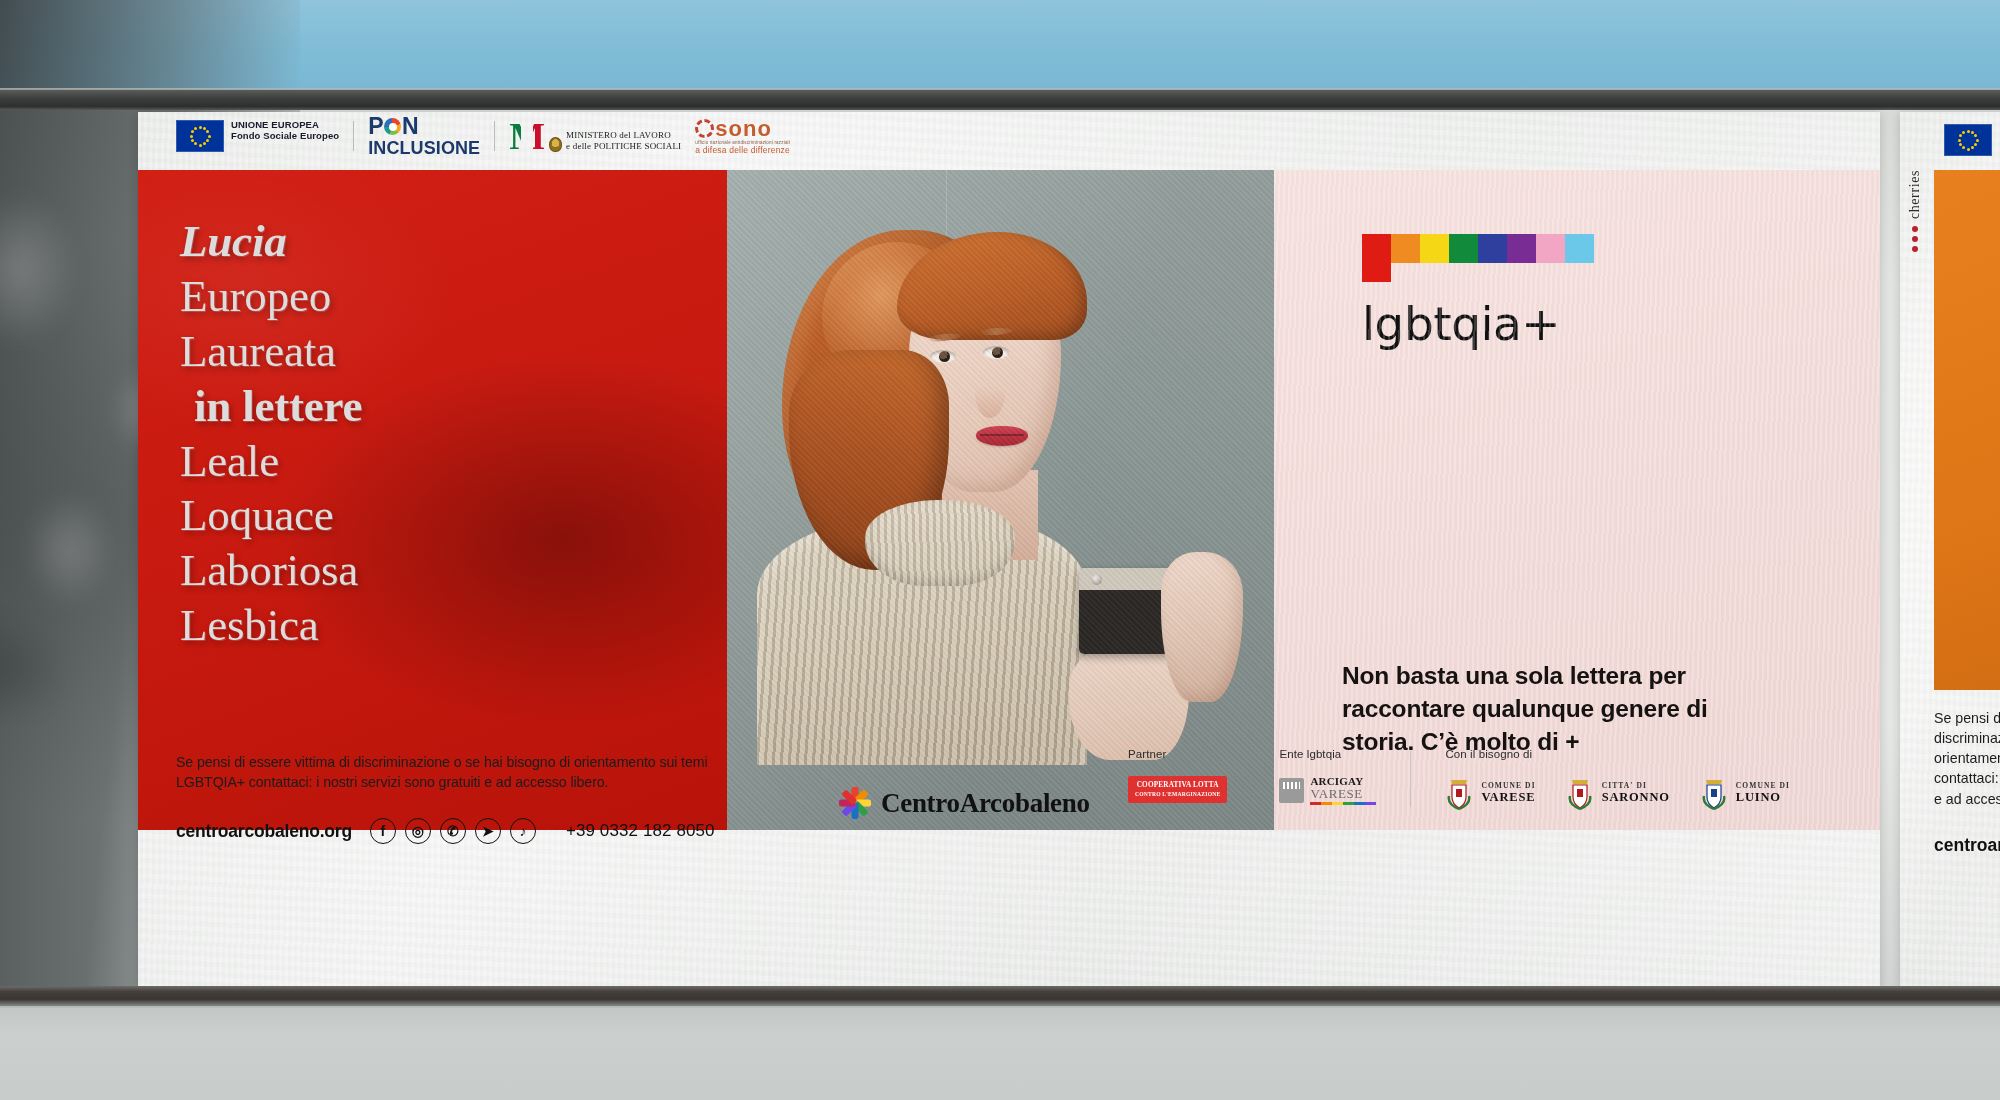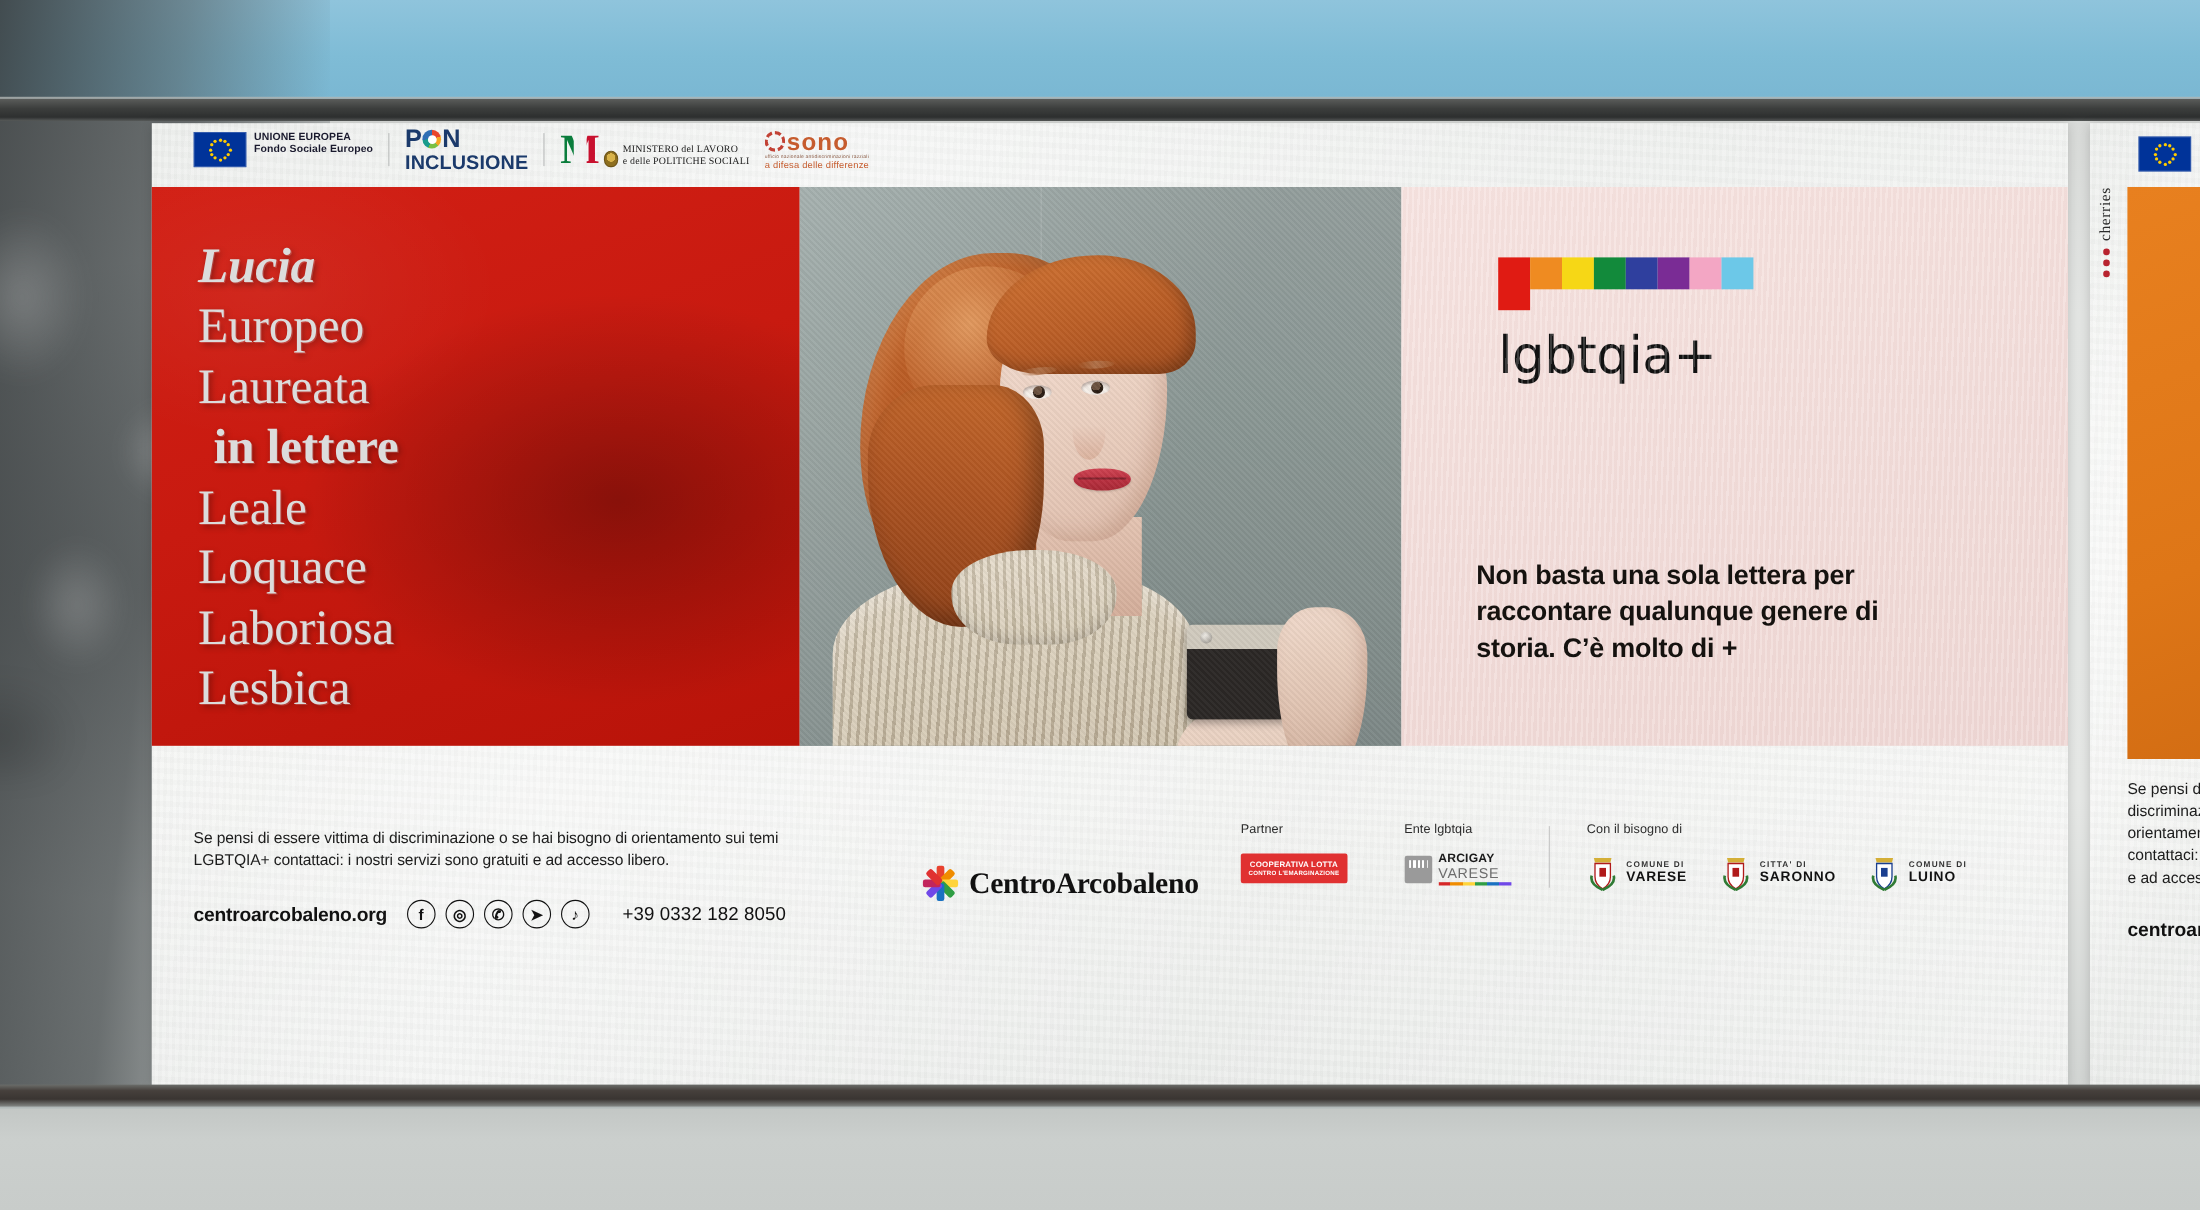--- a/index.html
+++ b/index.html
@@ -152,21 +152,21 @@
     writing-mode:vertical-rl; text-orientation:mixed;
     transform:rotate(180deg);
     font-family:"Liberation Serif", serif;
     font-size:14px; color:#2a2a2a; letter-spacing:.6px;
   }
   .cherries-dots { display:flex; flex-direction:column; gap:4px; margin-top:7px; }
   .cherries-dots i { width:6px; height:6px; border-radius:50%; background:#b8232f; display:block; }
 
   
   .panels {
-    position:absolute; left:0; top:58px; right:0; height:508px;
+    position:absolute; left:0; top:58px; right:0; height:660px;
     display:flex;
   }
   #panel-red {
     width:589px; flex:none;
     background:
       radial-gradient(ellipse 400px 260px at 72% 56%, rgba(0,0,0,.30), rgba(0,0,0,0) 72%),
       radial-gradient(ellipse 300px 200px at 18% 18%, rgba(255,255,255,.05), rgba(0,0,0,0) 70%),
       linear-gradient(160deg,#d21f14 0%,#c81a10 45%,#b81309 100%);
     position:relative; overflow:hidden;
     padding:44px 0 0 42px;
@@ -361,21 +361,21 @@
     transform-origin:50% 100%; border-radius:2px;
   }
   .brand-name {
     font-family:"Liberation Serif", serif;
     font-size:27px; font-weight:700; color:#111; letter-spacing:-.3px;
   }
 
   .foot-partners { position:absolute; left:990px; top:58px; display:flex; align-items:flex-start; gap:0; }
   .pgroup { display:flex; flex-direction:column; }
   .plabel { font-size:11.5px; color:#2b2b2b; margin-bottom:16px; letter-spacing:.1px; }
-  .plogos { display:flex; align-items:flex-start; gap:30px; }
+  .plogos { display:flex; align-items:flex-start; gap:30px;font-family:Liberation Serif, serif; }
 
   .lg-coop {
     background:#e03131; color:#fff; padding:5px 7px; border-radius:2px;
     font-size:7.2px; font-weight:800; line-height:1.35; letter-spacing:.2px; text-align:center;
     white-space:nowrap;
   }
   .lg-coop div:nth-child(2){ font-size:5.6px; font-weight:700; }
 
   .lg-arcigay { display:flex; align-items:center; gap:6px; }
   .arci-box {

